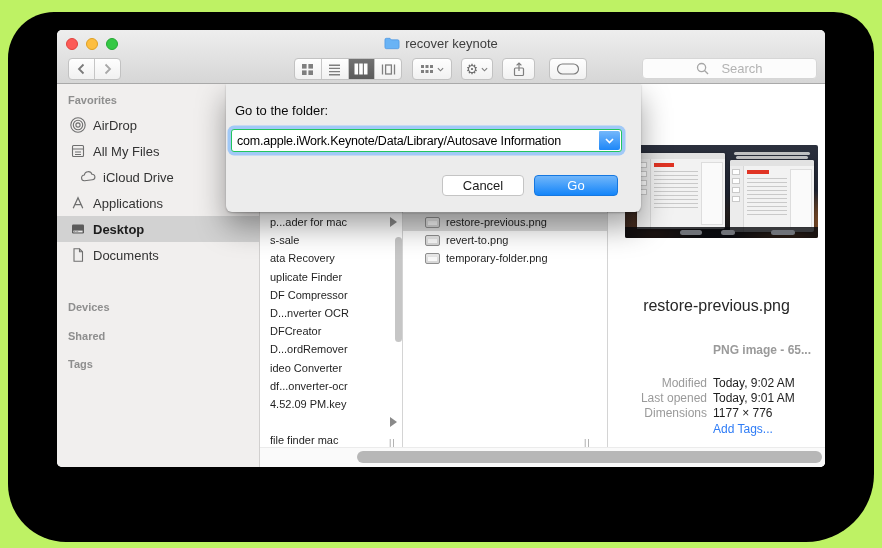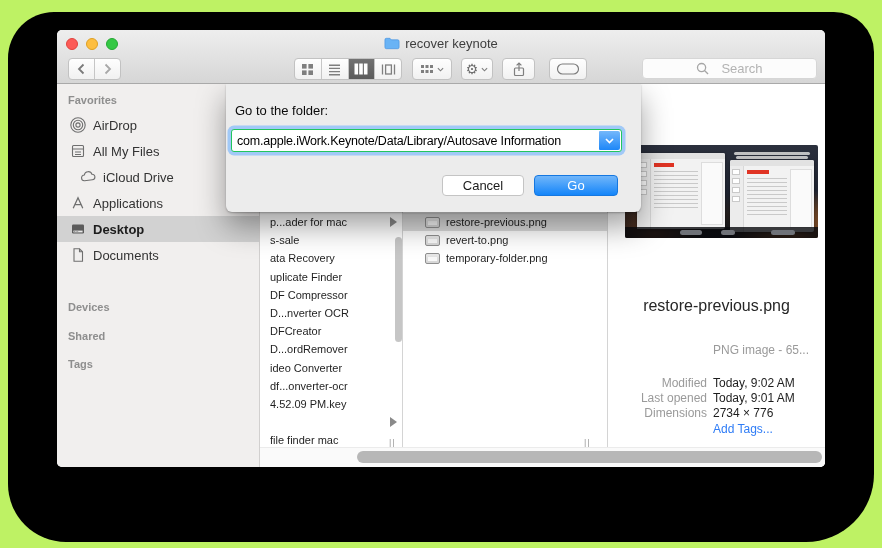--- a/index.html
+++ b/index.html
@@ -53,21 +53,21 @@
     border-top:5px solid transparent;border-bottom:5px solid transparent;}
   .vthumb{position:absolute;left:135px;top:153px;width:7px;height:105px;border-radius:3.5px;background:#c6c6c6;}
   .imgicon{width:15px;height:11px;box-sizing:border-box;border:1px solid #8f8f8f;border-radius:2px;
     background:linear-gradient(#e9e9e9,#d5d5d5);position:relative;flex:0 0 15px;}
   .imgicon::after{content:"";position:absolute;left:2px;right:2px;top:3px;bottom:2px;background:#f8f8f8;}
   
   .pv-name{position:absolute;left:348px;top:213px;width:217px;text-align:center;font-size:16px;color:#272727;}
   .pv-row{position:absolute;left:348px;width:217px;font-size:12px;white-space:nowrap;}
   .pv-label{display:inline-block;width:99px;text-align:right;color:#9a9a9a;margin-right:6px;}
   .pv-value{color:#1d1d1d;}
-  .pv-kind{color:#9a9a9a;}
+  .pv-kind{color:#9a9a9a;font-weight:bold;}
   .pv-tags{color:#2e7cf6;}
   
   .thumb{position:absolute;left:365px;top:61px;width:193px;height:93px;border-radius:2px;overflow:hidden;
     background:linear-gradient(180deg,#2b303d 0%,#1e2330 52%,#241f1e 74%,#101218 100%);}
   .thumb .glow1{position:absolute;right:-30px;bottom:-28px;width:120px;height:80px;border-radius:50%;
     background:radial-gradient(closest-side,rgba(216,122,48,.85),rgba(216,122,48,0));}
   .thumb .glow2{position:absolute;left:-20px;bottom:-30px;width:100px;height:70px;border-radius:50%;
     background:radial-gradient(closest-side,rgba(190,100,45,.5),rgba(190,100,45,0));}
   .tw{position:absolute;background:#f2f2f2;border-radius:2px;box-shadow:0 1px 3px rgba(0,0,0,.5);}
   .tw .tbar{position:absolute;left:0;top:0;right:0;height:6px;background:#e2e2e2;border-radius:2px 2px 0 0;}
@@ -350,21 +350,21 @@
       <div class="pv-row" style="top:259px;">
         <span class="pv-label"></span><span class="pv-kind">PNG image - 65...</span>
       </div>
       <div class="pv-row" style="top:292px;">
         <span class="pv-label">Modified</span><span class="pv-value">Today, 9:02 AM</span>
       </div>
       <div class="pv-row" style="top:307px;">
         <span class="pv-label">Last opened</span><span class="pv-value">Today, 9:01 AM</span>
       </div>
       <div class="pv-row" style="top:322px;">
-        <span class="pv-label">Dimensions</span><span class="pv-value">2734 × 776</span>
+        <span class="pv-label">Dimensions</span><span class="pv-value">1177 × 776</span>
       </div>
       <div class="pv-row" style="top:338px;">
         <span class="pv-label"></span><span class="pv-tags">Add Tags...</span>
       </div>
 
       <div class="pair-handle" style="left:129px;">||</div>
       <div class="pair-handle" style="left:324px;">||</div>
 
       <div class="htrack">
         <div class="hthumb"></div>

